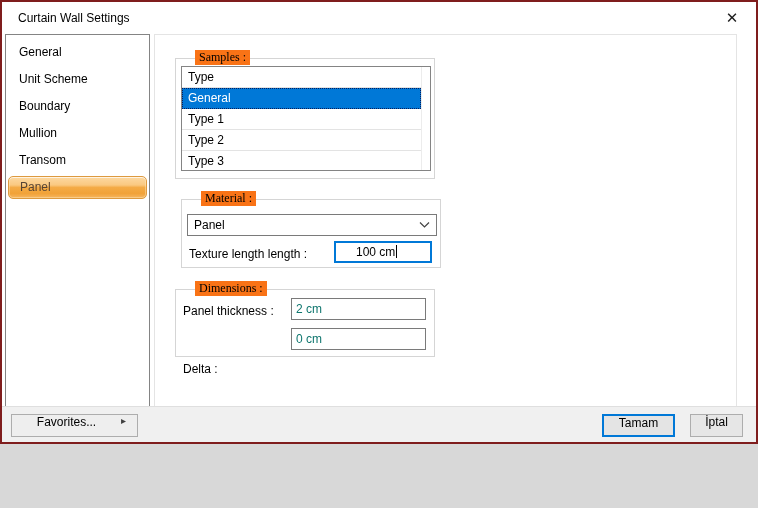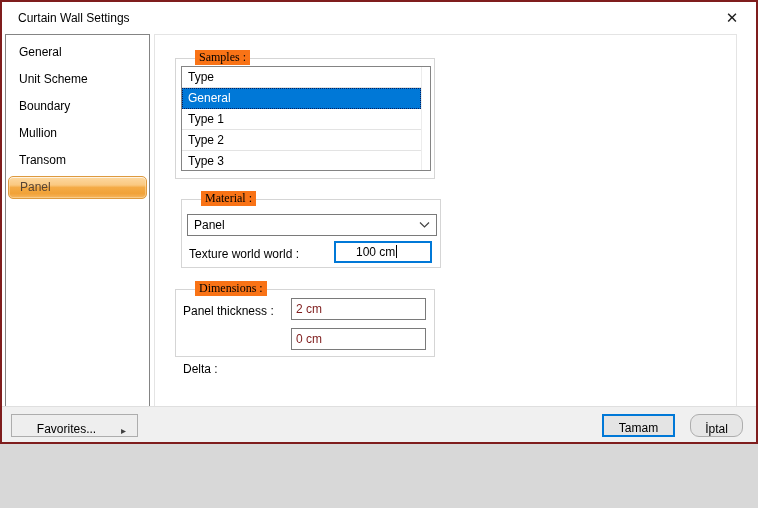--- a/index.html
+++ b/index.html
@@ -89,38 +89,38 @@
 
   .textbox {
     position:absolute; height:22px; border:1px solid #7a7a7a; background:#fff;
     line-height:20px; padding-left:4px; color:#000;
   }
   .textbox.focused { border:1px solid #0078d7; box-shadow:inset 0 0 0 1px #0078d7; }
   .caret { display:inline-block; width:1px; height:13px; background:#000; vertical-align:-2px; margin-left:1px; }
 
   input.textbox-input {
     position:absolute; height:22px; border:1px solid #7a7a7a; background:#fff;
-    font-family:inherit; font-size:12px; padding:0 4px; color:#7f1d1d; outline:none;
+    font-family:inherit; font-size:12px; padding:0 4px; color:#0f766e; outline:none;
   }
 
   
   .footer {
     position:absolute; left:0; bottom:0; width:100%; height:36px;
     background:#f0f0f0; border-top:1px solid #dfdfdf;
   }
   .btn {
     position:absolute; height:23px; background:#e6e6e6; border:1px solid #adadad;
-    display:flex; align-items:flex-end; justify-content:center;
+    display:flex; align-items:flex-start; justify-content:center;
     font-size:12px; color:#000; cursor:pointer;
   }
   .btn-favorites { left:9px; top:7px; width:127px; background:#eeeeee; }
   .btn-favorites .lbl { flex:1; text-align:center; }
   .fav-arrow { width:16px; color:#3f3f3f; font-size:10px; text-align:left; }
   .btn-ok { left:600px; top:7px; width:73px; border:2px solid #0078d7; background:#e4e4e4; }
-  .btn-cancel { left:688px; top:7px; width:53px;border-radius:9px; }
+  .btn-cancel { left:688px; top:7px; width:53px; }
 </style>
 </head>
 <body>
 
 <div class="dialog">
 
   <div class="titlebar">
     <div class="title">Curtain Wall Settings</div>
     <div class="close-btn">✕</div>
   </div>
@@ -149,21 +149,21 @@
     </div>
 
     <div class="groupbox gb-material">
       <span class="legend">Material :</span>
       <div class="combobox">
         <span class="value">Panel</span>
         <svg class="chevron" viewBox="0 0 11 8">
           <polyline points="1,1.5 5.5,6 10,1.5" fill="none" stroke="#444" stroke-width="1.2"></polyline>
         </svg>
       </div>
-      <span class="field-label" style="left:7px; top:47px;">Texture world world :</span>
+      <span class="field-label" style="left:7px; top:47px;">Texture length length :</span>
       <div class="textbox focused" style="left:152px; top:41px; width:98px;padding-left:21px;">
         <span>100 cm</span><span class="caret"></span>
       </div>
     </div>
 
     <div class="groupbox gb-dimensions">
       <span class="legend">Dimensions :</span>
       <span class="field-label" style="left:7px; top:14px;">Panel thickness :</span>
       <input class="textbox-input" style="left: 115px; top: 8px; width: 135px;" value="2 cm">
       <span class="field-label" style="left:7px; top:44px;margin-top:28px;">Delta :</span>

